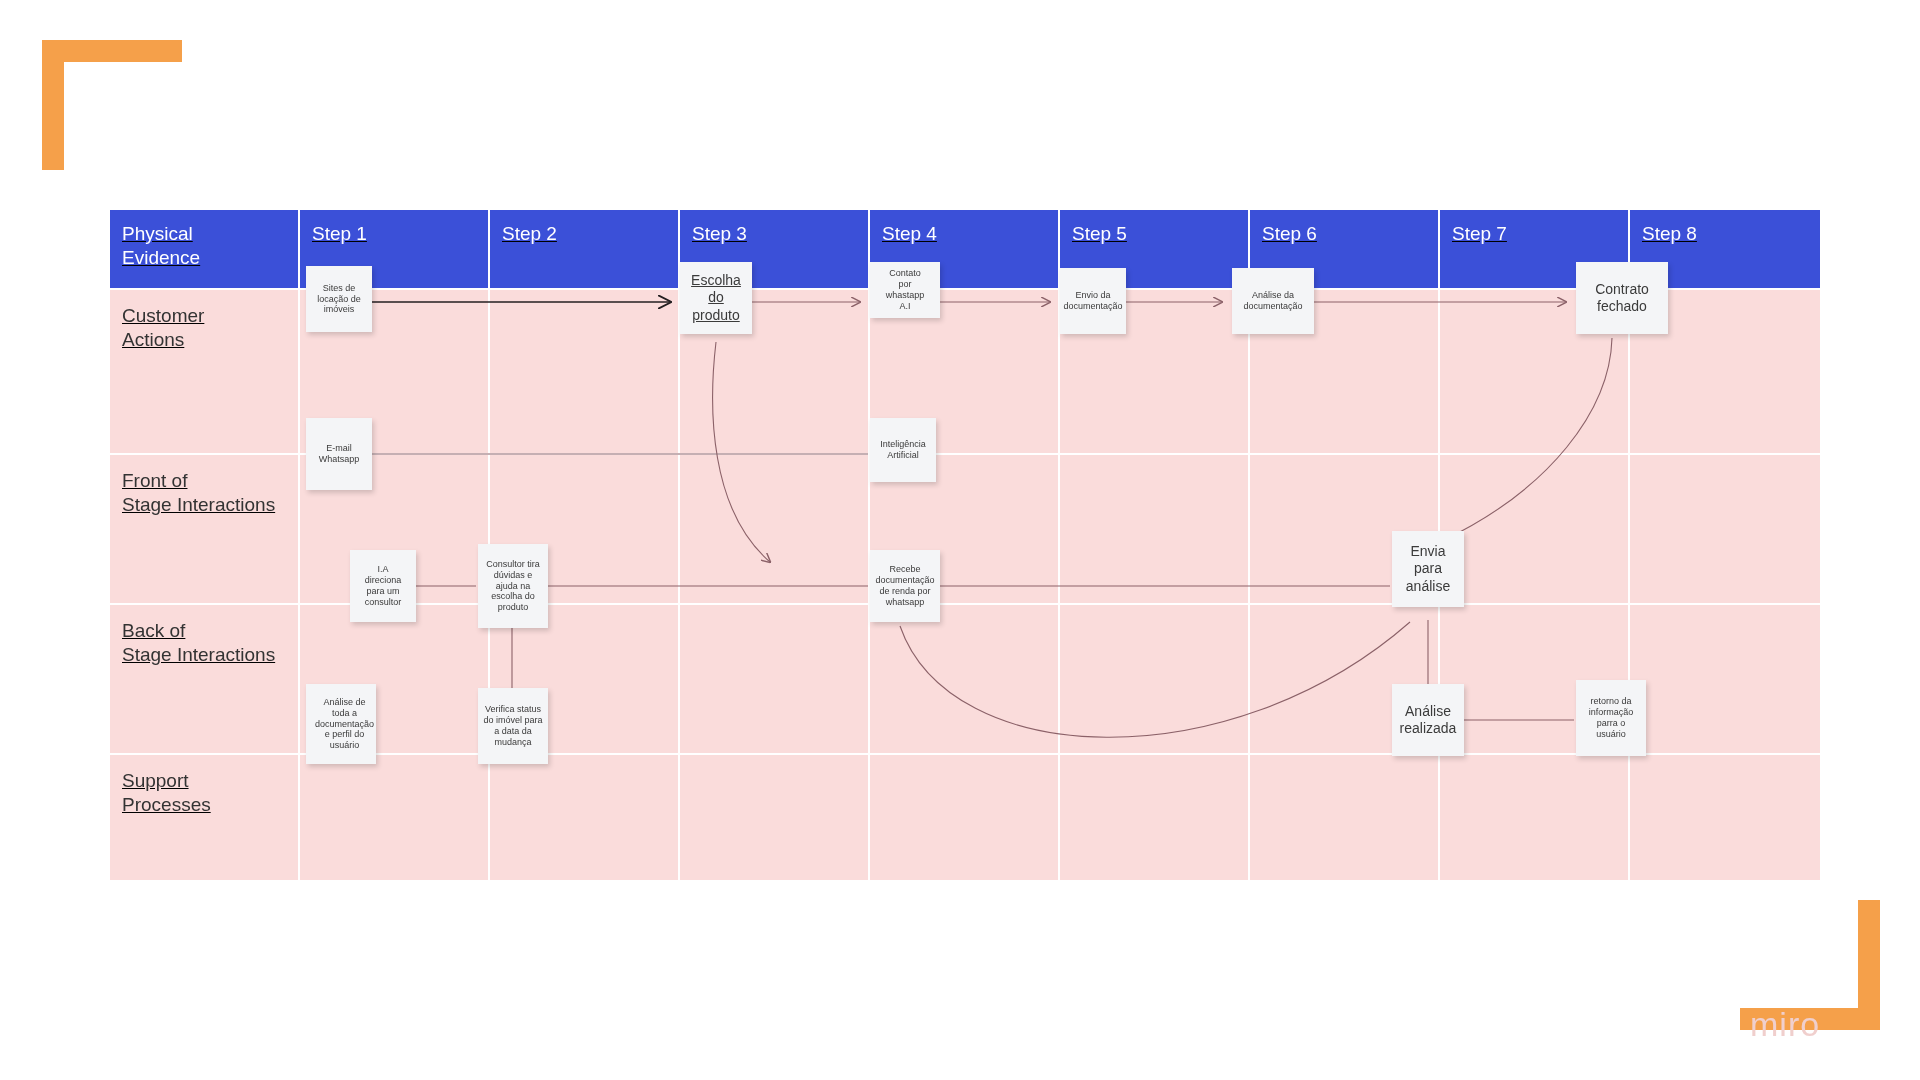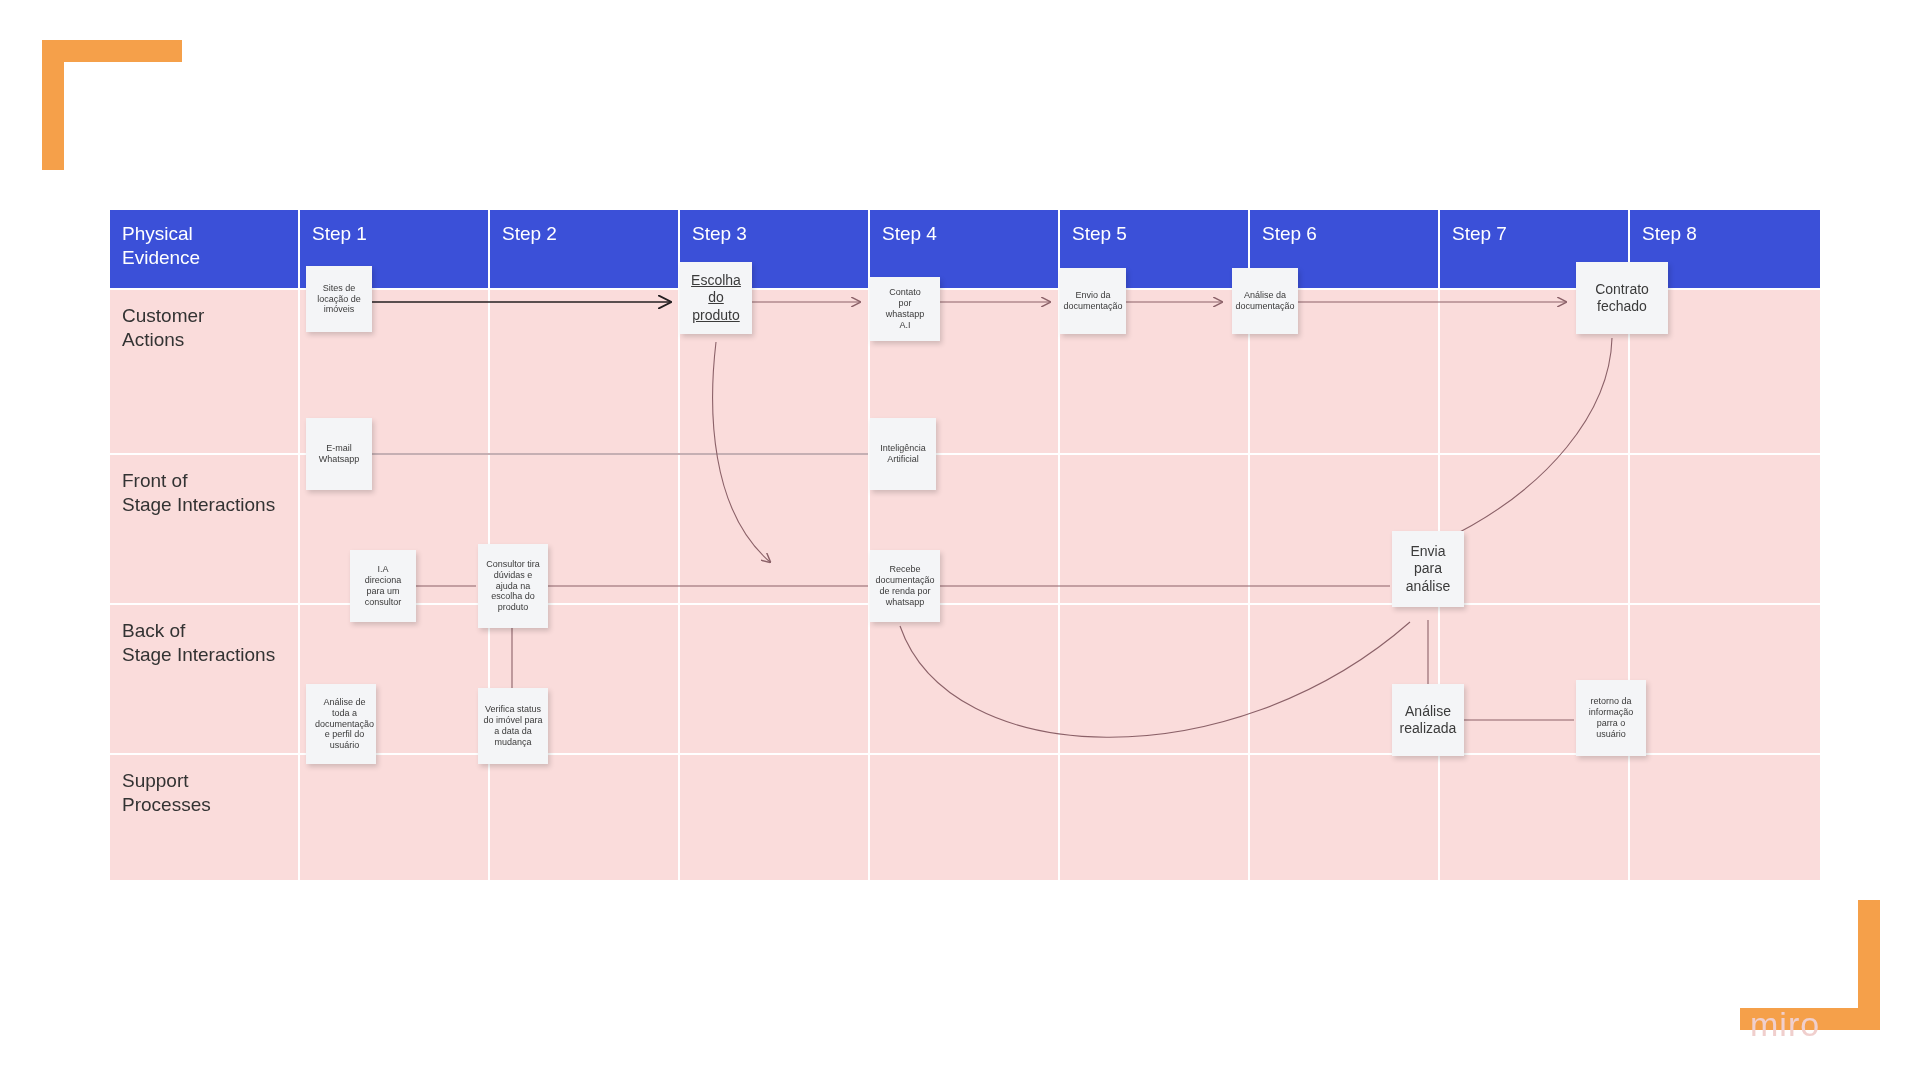--- a/index.html
+++ b/index.html
@@ -14,21 +14,21 @@
   #bracket-tl .v{left:0;top:0;width:22px;height:130px;}
   #bracket-br{left:1740px;top:900px;width:140px;height:130px;}
   #bracket-br .h{left:0;top:108px;width:140px;height:22px;}
   #bracket-br .v{left:118px;top:0;width:22px;height:130px;}
 
   
   #board{position:absolute;left:110px;top:210px;width:1710px;height:670px;}
 
   .grid{position:absolute;inset:0;display:grid;
         grid-template-columns:190px repeat(8, 1fr);
-        grid-template-rows:80px 165px 150px 150px 125px;}
+        grid-template-rows:80px 165px 150px 150px 125px;text-decoration:underline;}
   .cell{background:#FADCDB;border-right:2px solid #ffffff;border-bottom:2px solid #ffffff;
         position:relative;}
   .cell.lastcol{border-right:none;}
   .cell.lastrow{border-bottom:none;}
   .head{background:#3B50D8;border-right:2px solid #ffffff;border-bottom:2px solid #ffffff;
         color:#ffffff;font-size:19px;line-height:1.26;padding:12px 0 0 12px;
         box-sizing:border-box;white-space:pre-line;}
   .head.lastcol{border-right:none;}
   .rowlabel{color:#333333;font-size:19px;line-height:1.26;padding:14px 0 8px 12px;
             box-sizing:border-box;white-space:pre-line;}
@@ -153,33 +153,33 @@
     </g>
   </svg>
 
   <div id="notes">
       <div class="note small" style="left: 196px; top: 56px; width: 66px; height: 66px;">Sites de
 locação de
 imóveis</div>
       <div class="note big" style="left: 570px; top: 52px; width: 72px; height: 72px; text-decoration: underline;">Escolha
 do
 produto</div>
-      <div class="note small" style="left: 760px; top: 67px; width: 70px; height: 64px;">Contato
+      <div class="note small" style="left: 760px; top: 52px; width: 70px; height: 56px;">Contato
 por
 whastapp
 A.I</div>
       <div class="note small" style="left: 950px; top: 58px; width: 66px; height: 66px;">Envio da
 documentação</div>
-      <div class="note small" style="left: 1122px; top: 58px; width: 66px; height: 66px;">Análise da
+      <div class="note small" style="left: 1122px; top: 58px; width: 82px; height: 66px;">Análise da
 documentação</div>
       <div class="note big" style="left: 1466px; top: 52px; width: 92px; height: 72px;">Contrato
 fechado</div>
       <div class="note small" style="left: 196px; top: 208px; width: 66px; height: 72px;">E-mail
 Whatsapp</div>
-      <div class="note small" style="left: 760px; top: 208px; width: 66px; height: 72px;">Inteligência
+      <div class="note small" style="left: 760px; top: 208px; width: 66px; height: 64px;">Inteligência
 Artificial</div>
       <div class="note small" style="left: 196px; top: 340px; width: 66px; height: 72px; margin-left: 44px;">I.A
 direciona
 para um
 consultor</div>
       <div class="note small" style="left: 368px; top: 334px; width: 70px; height: 84px;">Consultor tira
 dúvidas e
 ajuda na
 escolha do
 produto</div>

